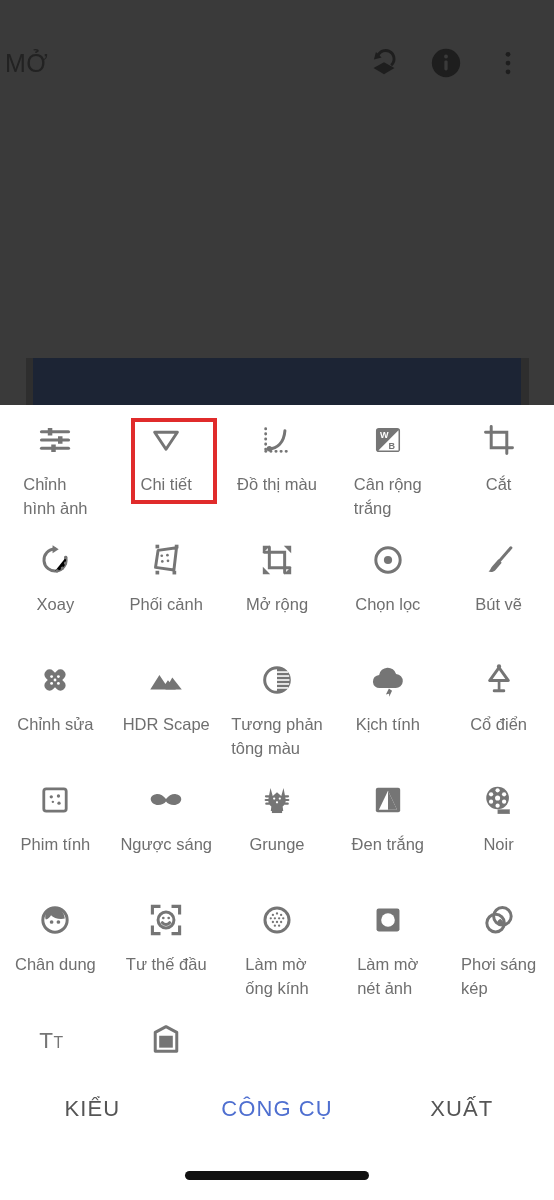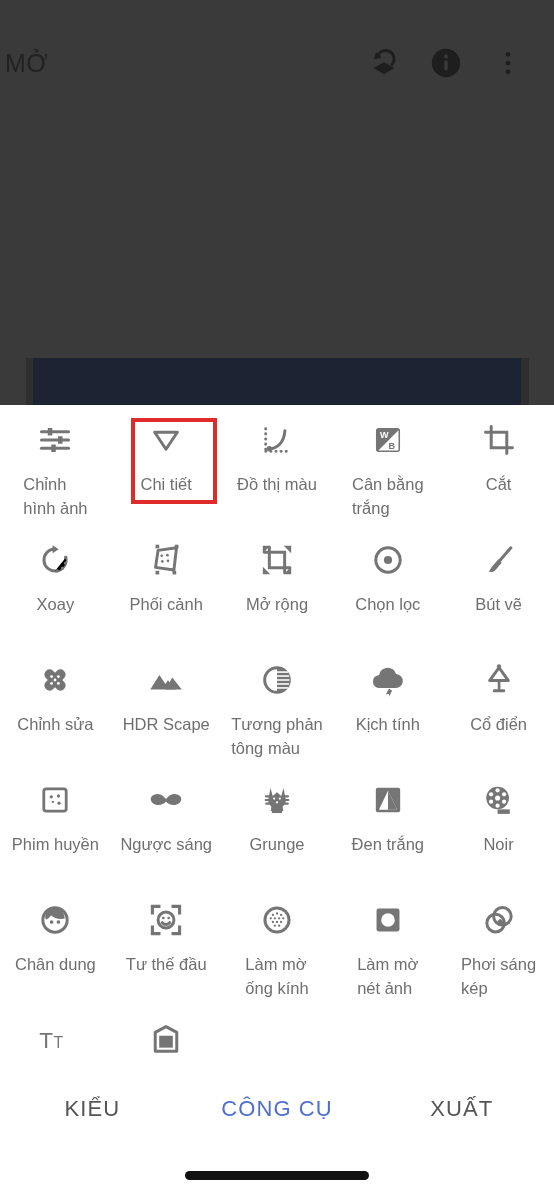--- a/index.html
+++ b/index.html
@@ -203,21 +203,21 @@
 
       <div class="tool">
         <span class="glyph">
           <svg width="34" height="34" viewBox="0 0 24 24">
             <rect x="3.5" y="3.5" width="17" height="17" rx="2" fill="#757575"></rect>
             <path d="M19.4 5.2 5.2 19.4h14.2z" fill="#ffffff"></path>
             <text x="6.4" y="10.4" font-family="Liberation Sans, sans-serif" font-size="6.4" font-weight="bold" fill="#ffffff">W</text>
             <text x="12.4" y="18.4" font-family="Liberation Sans, sans-serif" font-size="6.4" font-weight="bold" fill="#757575">B</text>
           </svg>
         </span>
-        <span class="label">Cân bằng
+        <span class="label">Cân rộng
 trắng</span>
       </div>
 
       <div class="tool">
         <span class="glyph">
           <svg width="34" height="34" viewBox="0 0 24 24">
             <g class="st-tool" stroke-linecap="round">
               <path d="M6.5 2.5v15h15"></path>
               <path d="M2.5 6.5h15v15"></path>
             </g>
@@ -373,21 +373,21 @@
           <svg width="32" height="32" viewBox="0 0 24 24">
             <rect class="st-tool" x="3.6" y="3.6" width="16.8" height="16.8" rx="1.8"></rect>
             <g fill="#757575">
               <circle cx="9.2" cy="9.6" r="1.25"></circle>
               <circle cx="14.6" cy="9" r="1.25"></circle>
               <circle cx="15" cy="14.4" r="1.25"></circle>
               <circle cx="10.4" cy="13.4" r="0.9"></circle>
             </g>
           </svg>
         </span>
-        <span class="label">Phim huyền</span>
+        <span class="label">Phim tính</span>
       </div>
 
       <div class="tool">
         <span class="glyph">
           <svg width="38" height="38" viewBox="0 0 24 24">
             <path d="M12 11.4c-1.6-2.2-4-3.4-6.3-3.1-2.3.3-3.6 1.9-3.3 3.6.3 1.9 2.2 3.3 4.6 3.3 2.2 0 4-.9 5-2.2 1 1.3 2.8 2.2 5 2.2 2.4 0 4.3-1.4 4.6-3.3.3-1.7-1-3.3-3.3-3.6-2.3-.3-4.7.9-6.3 3.1z" fill="#757575"></path>
           </svg>
         </span>
         <span class="label">Ngược sáng</span>
       </div>

